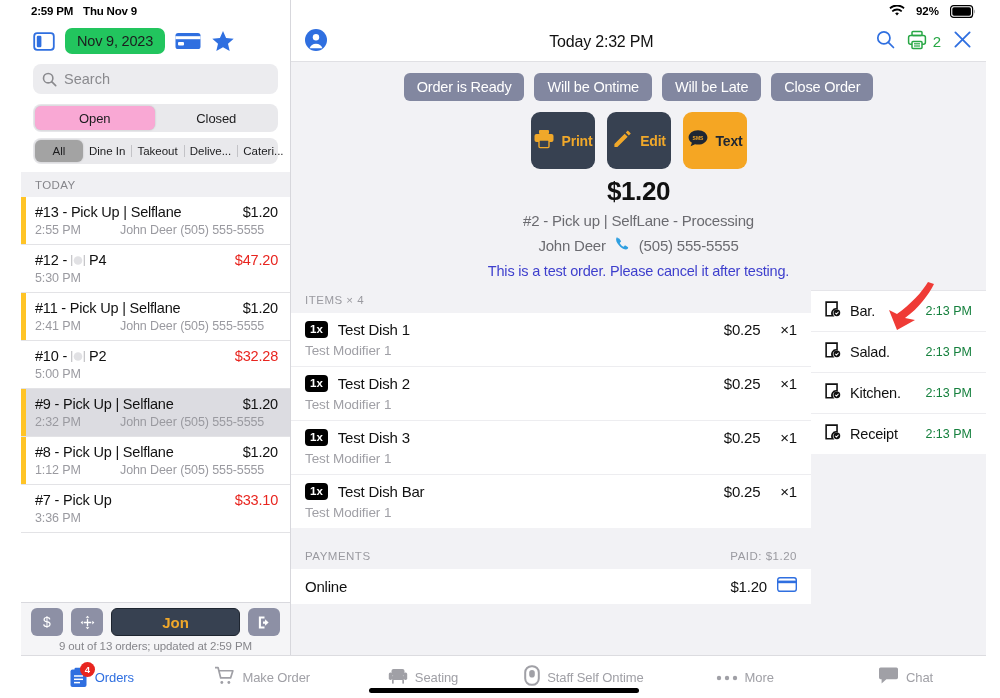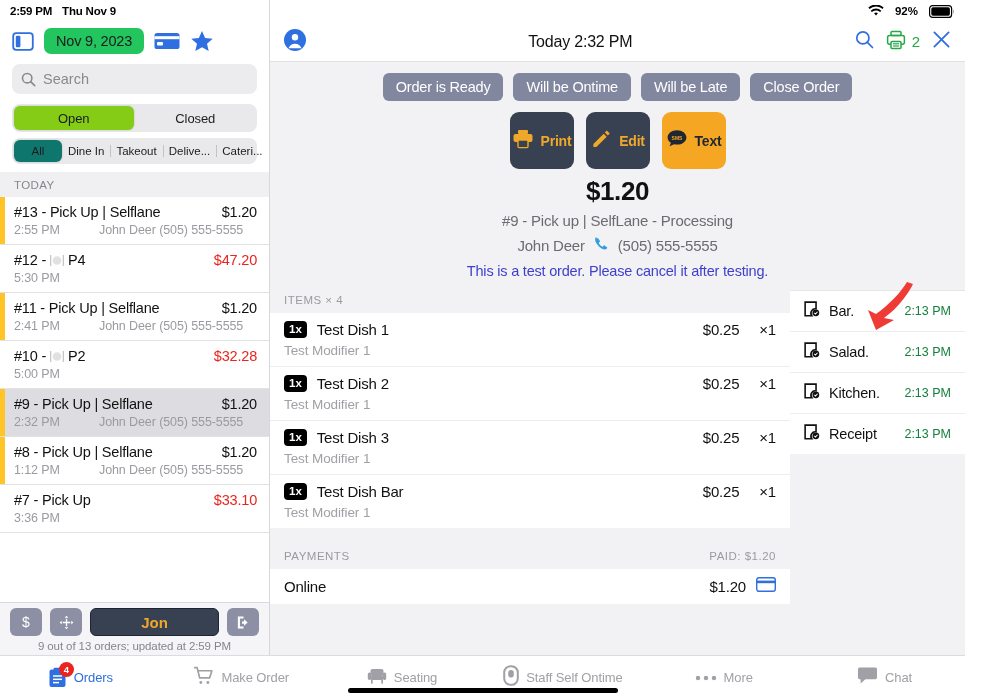--- a/index.html
+++ b/index.html
@@ -3,21 +3,21 @@
 <meta charset="utf-8">
 <style>
   * { box-sizing: border-box; margin: 0; padding: 0; }
   html, body {
     width: 1000px; height: 698px;
     font-family: "Liberation Sans", sans-serif;
     background: #ffffff;
     overflow: hidden;
     -webkit-font-smoothing: antialiased;
   }
-  #app { position: relative; width: 965px; height: 698px; display: flex; }
+  #app { position: relative; width: 965px; height: 698px; display: flex; margin-left: 21px; }
 
   
   #sidebar {
     width: 270px; height: 698px;
     background: #ffffff;
     border-right: 1px solid #d7d7dc;
     display: flex; flex-direction: column;
     position: relative;
   }
   .status-bar {
@@ -55,37 +55,37 @@
   .seg-wrap { padding: 2px 12px 6px 12px; }
   .segmented {
     background: #e9e9ec; border-radius: 8px; height: 28px;
     display: flex; padding: 2px; gap: 2px;
   }
   .seg {
     flex: 1; display: flex; align-items: center; justify-content: center;
     font-size: 13px; color: #1c1c1e; border-radius: 6px; cursor: pointer;
     letter-spacing: -0.1px;
   }
-  .seg.active { background: #84cc16; box-shadow: 0 0 2px rgba(0,0,0,.22); }
+  .seg.active { background: #f9a8d4; box-shadow: 0 0 2px rgba(0,0,0,.22); }
 
   .filter-wrap { padding: 0 12px 8px 12px; }
   .filterbar {
     background: #e9e9ec; border-radius: 8px; height: 26px;
     display: flex; padding: 2px; align-items: stretch;
   }
   .fseg {
     display: flex; align-items: center; justify-content: center;
     font-size: 11.5px; color: #1c1c1e; cursor: pointer; border-radius: 6px;
     position: relative; white-space: nowrap; padding: 0 6px;
   }
   .fseg + .fseg::before {
     content: ""; position: absolute; left: 0; top: 5px; bottom: 5px;
     width: 1px; background: #c3c3c7;
   }
-  .fseg.active { background: #0f766e; box-shadow: 0 0 2px rgba(0,0,0,.22); }
+  .fseg.active { background: #a3a3a3; box-shadow: 0 0 2px rgba(0,0,0,.22); }
   .fseg.active::before, .fseg.active + .fseg::before { background: transparent; }
 
   .section-head {
     background: #f0f0f3; padding: 7px 14px 6px 14px;
     font-size: 11.5px; color: #86868b; letter-spacing: .4px;
   }
 
   .order-list { flex: 1; overflow: hidden; position: relative; background: #fff; }
   .order-row {
     position: relative; border-bottom: 1px solid #e3e3e6;
@@ -507,21 +507,21 @@
           <svg width="22" height="19" viewBox="0 0 22 19">
               <path d="M11 1.2c5.2 0 9.4 3.2 9.4 7.2s-4.2 7.2-9.4 7.2a12 12 0 01-3-.4l-4.4 2 1.3-3.4C2.8 12.5 1.6 10.6 1.6 8.4 1.6 4.4 5.8 1.2 11 1.2z" fill="#1f2733"></path>
               <text x="11" y="10.6" font-size="5" font-family="Liberation Sans, sans-serif" fill="#f5a623" text-anchor="middle" font-weight="bold">SMS</text>
             </svg>
         </span>
         <span class="albl">Text</span>
       </div>
     </div>
 
     <div class="order-total">$1.20</div>
-    <div class="order-sub">#9 - Pick up | SelfLane - Processing</div>
+    <div class="order-sub">#2 - Pick up | SelfLane - Processing</div>
     <div class="order-cust">
       <span>John Deer</span>
       <span>
         <svg width="17" height="17" viewBox="0 0 18 18">
             <path d="M3.2 2.2c-1.4 1.5-1.3 3.9.4 6.6 1.7 2.8 4.1 5 6.6 6 2 .8 3.5.6 4.5-.5.5-.6.4-1-.2-1.5l-2-1.5c-.5-.4-.9-.3-1.4.2l-.6.6c-.3.3-.6.3-1 .1-1.2-.7-2.5-2-3.2-3.2-.2-.4-.2-.7.1-1l.6-.6c.5-.5.6-.9.2-1.4L5.7 4c-.5-.6-1-.7-1.5-.2z" fill="#2f9fe0"></path>
           </svg>
       </span>
       <span>(505) 555-5555</span>
     </div>
     <div class="order-note">This is a test order. Please cancel it after testing.</div>

